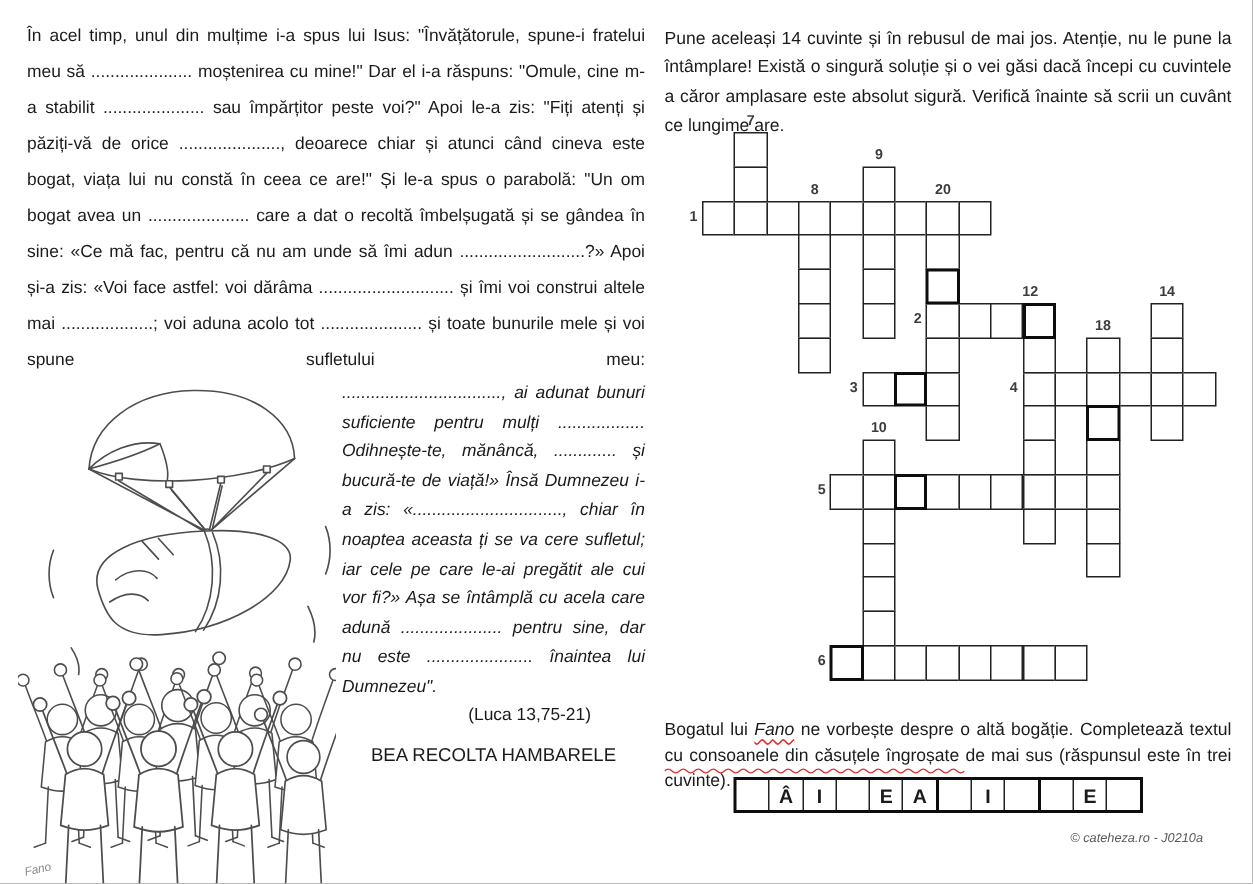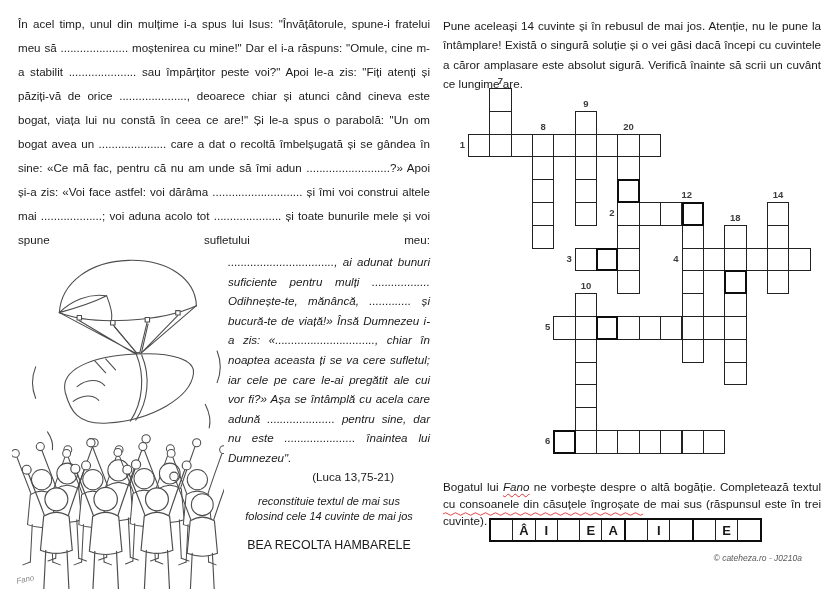--- a/index.html
+++ b/index.html
@@ -93,24 +93,20 @@
         <use href="#person" transform="translate(160,306) scale(1.95)"></use>
         <use href="#person" transform="translate(188,310) scale(1.9)"></use>
         <use href="#person" transform="translate(45,341) scale(2.15)"></use>
         <use href="#person" transform="translate(95,343) scale(2.2)"></use>
         <use href="#person" transform="translate(147,341) scale(2.15)"></use>
         <use href="#person" transform="translate(193,342) scale(2.05)"></use>
         <text id="fano-sign" x="5" y="332" font-size="8" font-style="italic" fill="#8a8a8a" transform="rotate(-12 5 332)">Fano</text>
       </svg>
       <p class="story p2">................................., ai adunat bunuri suficiente pentru mulți .................. Odihnește-te, mănâncă, ............. și bucură-te de viață!» Însă Dumnezeu i-a zis: «..............................., chiar în noaptea aceasta ți se va cere sufletul; iar cele pe care le-ai pregătit ale cui vor fi?» Așa se întâmplă cu acela care adună ..................... pentru sine, dar nu este ...................... înaintea lui Dumnezeu".</p>
       <div class="reference">(Luca 13,75-21)</div>
-      <div class="exercise-intro">
-        <div>reconstituie textul de mai sus</div>
-        <div>folosind cele 14 cuvinte de mai jos</div>
-      </div>
       <div class="word-list">
         <div>BEA RECOLTA HAMBARELE</div>
 
       </div>
     </div>
   </div>
 
   <div class="right-col">
     <p class="rebus-intro">Pune aceleași 14 cuvinte și în rebusul de mai jos. Atenție, nu le pune la întâmplare! Există o singură soluție și o vei găsi dacă începi cu cuvintele a căror amplasare este absolut sigură. Verifică înainte să scrii un cuvânt ce lungime are.</p>
     <div class="crossword" id="crossword">

